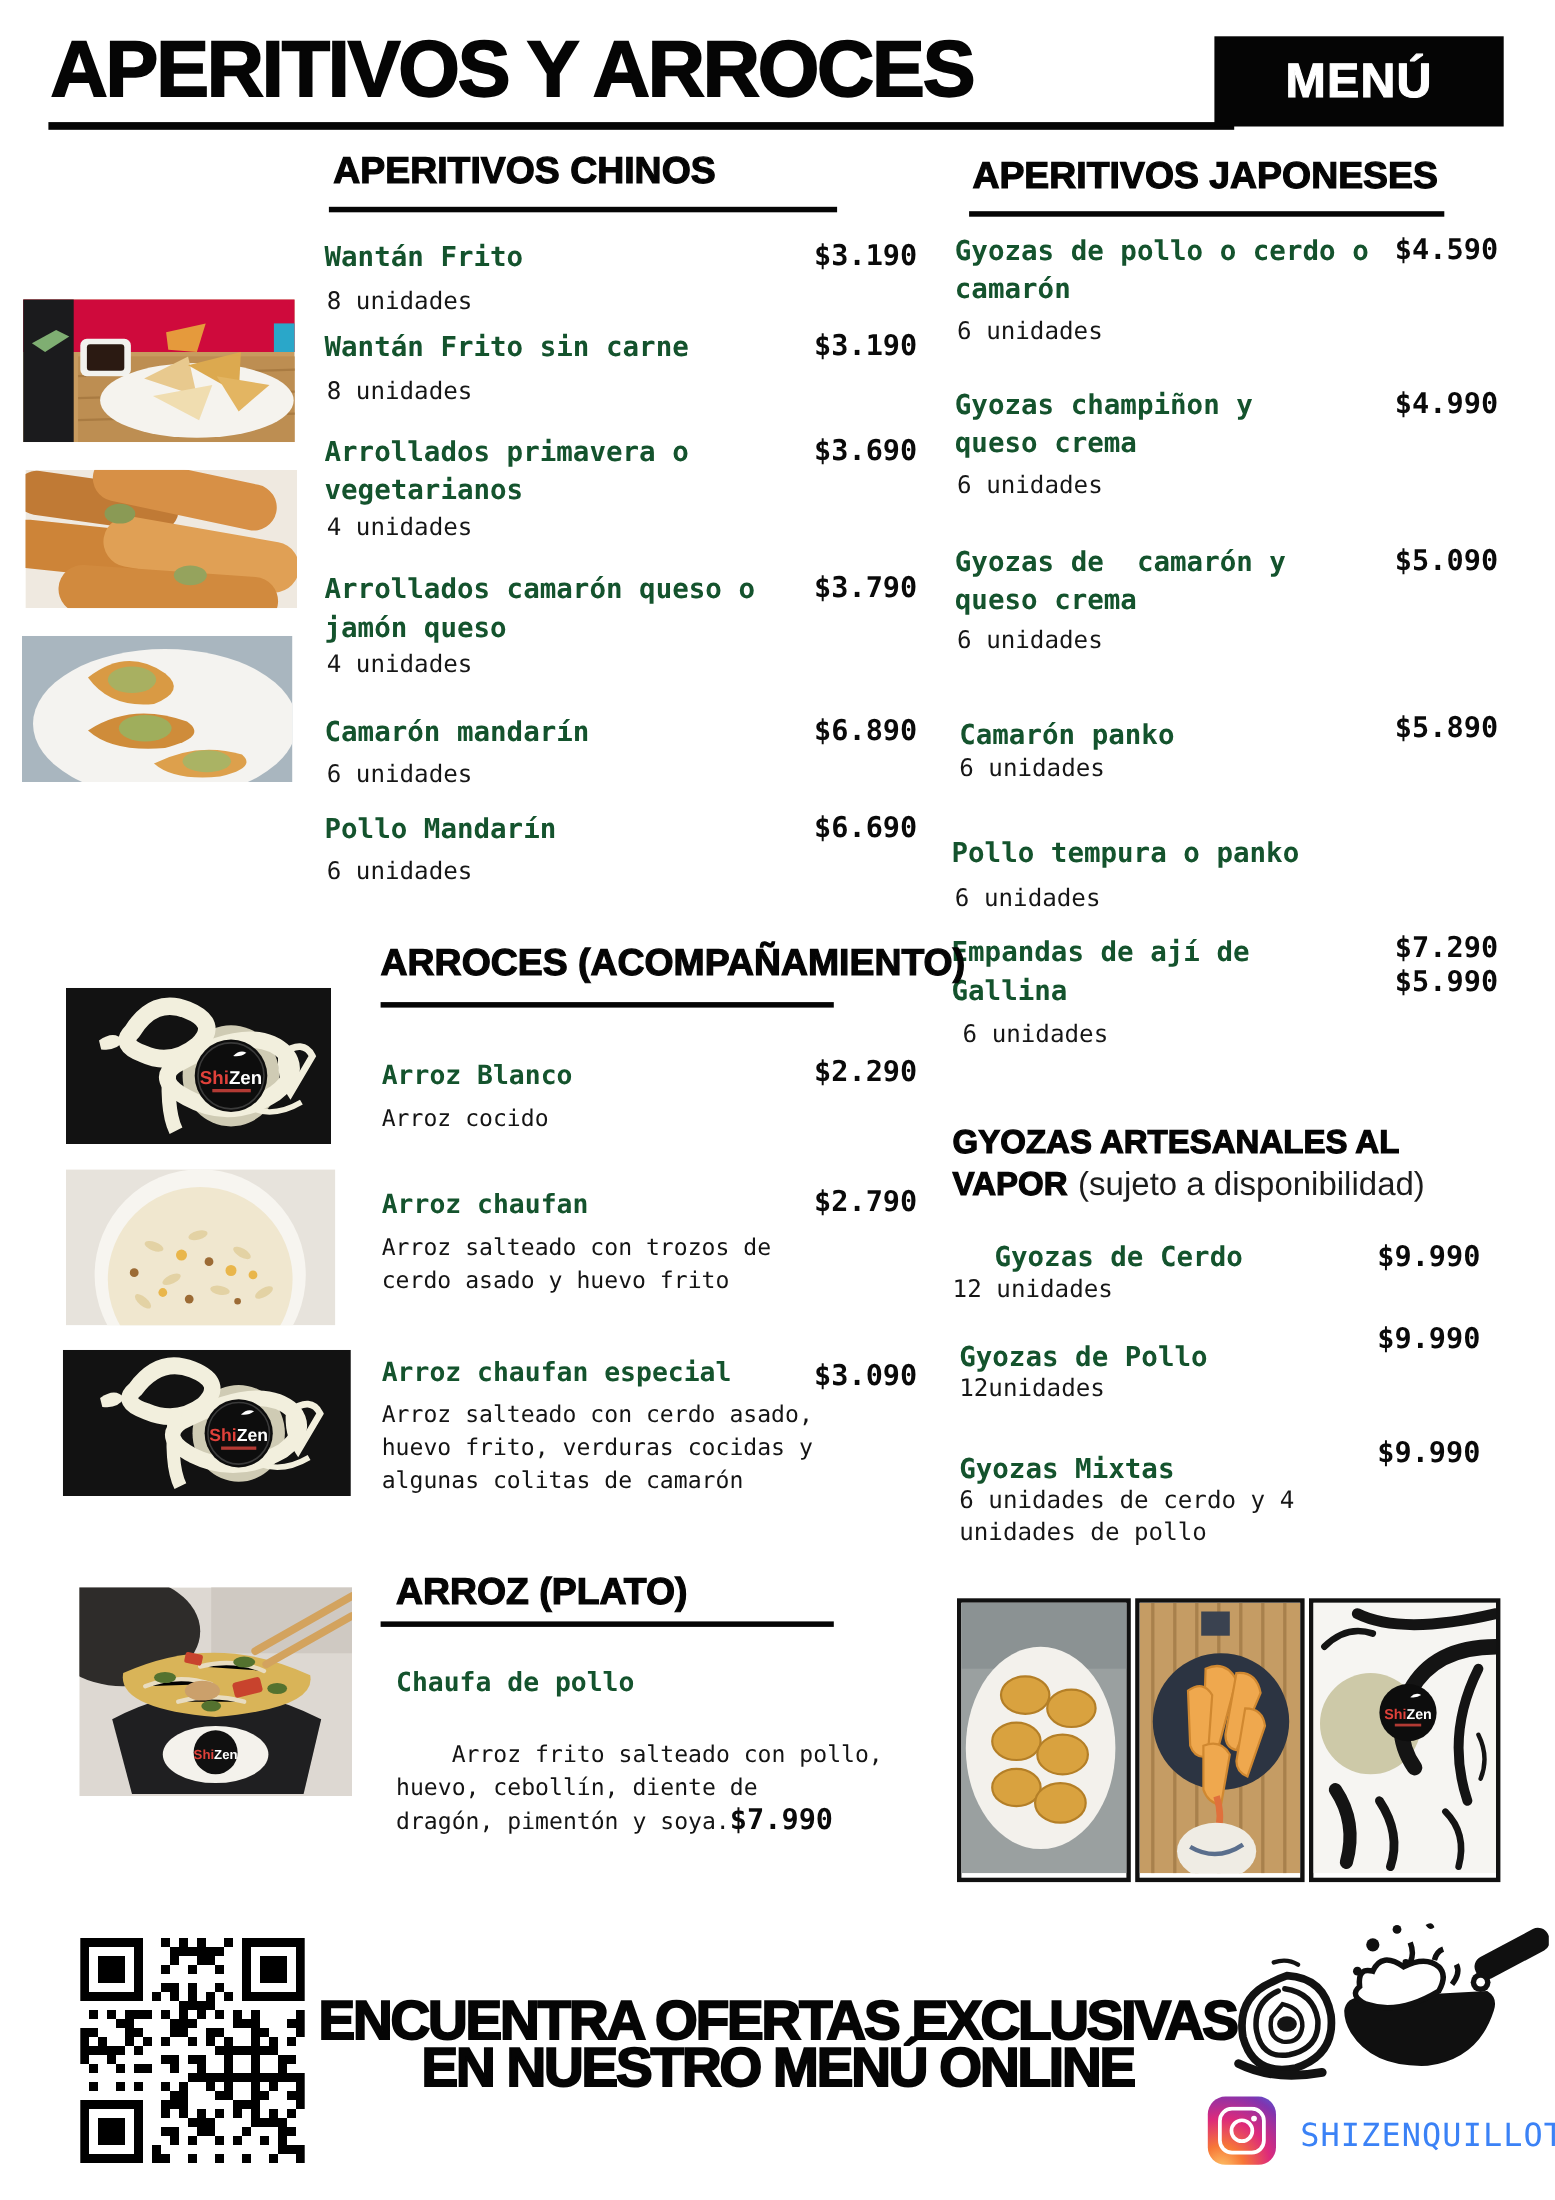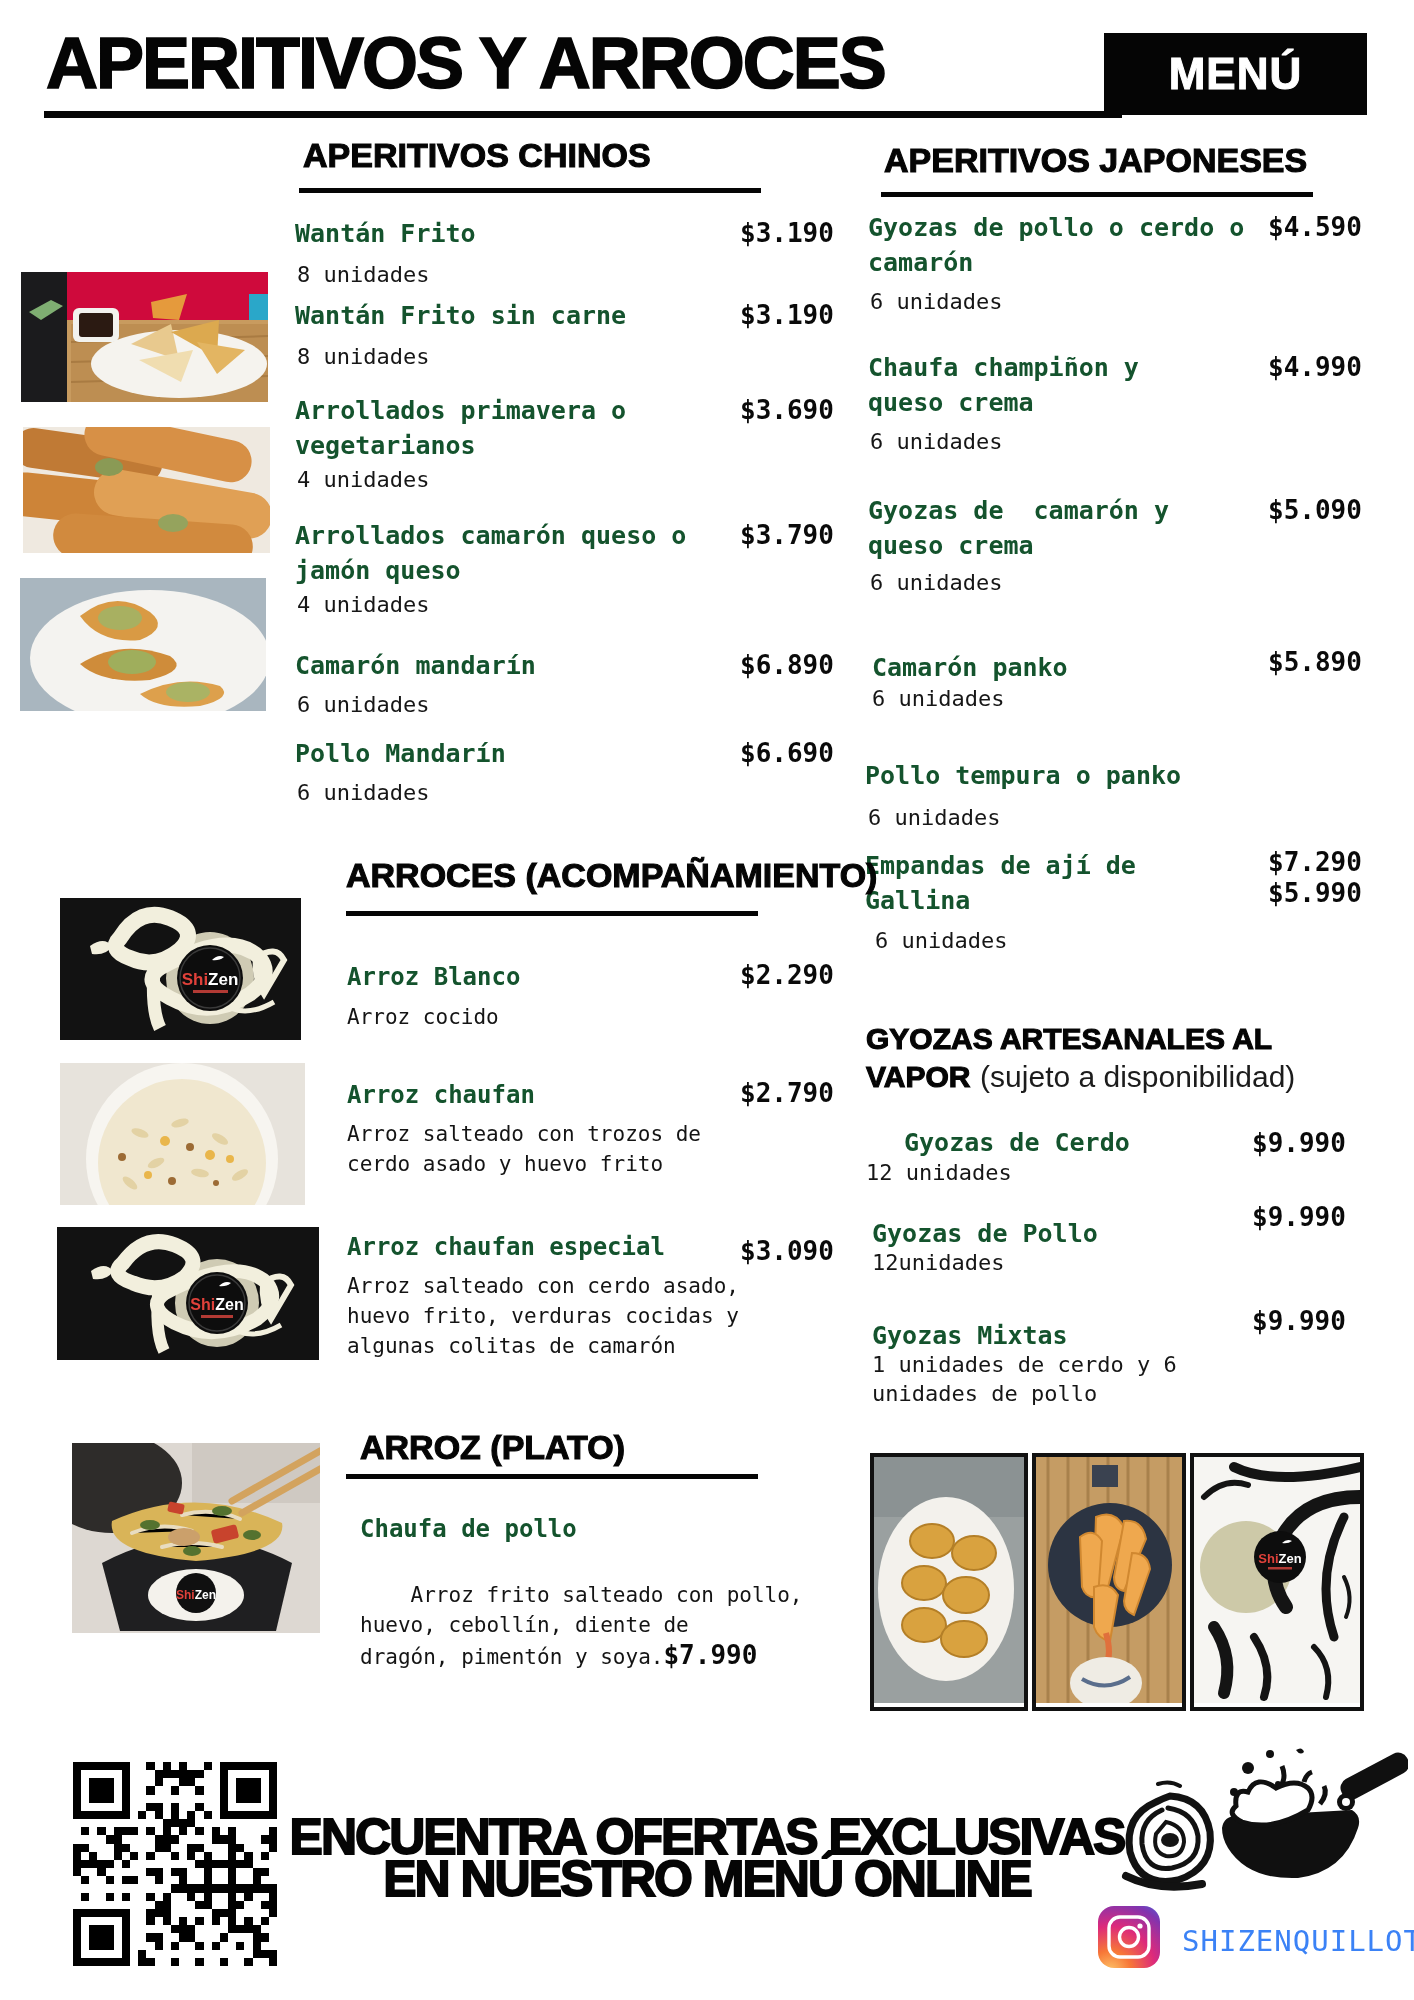--- a/index.html
+++ b/index.html
@@ -73,21 +73,21 @@
   <div class="abs item-detail" style="left:297px;top:778px;">6 unidades</div>
 
   <div class="abs subhead" style="left:884px;top:141px;">APERITIVOS JAPONESES</div>
   <div class="abs rule" style="left:881px;top:192px;width:432px;height:5px;"></div>
 
   <div class="abs item-name" style="left:868px;top:210px;width:398px;">Gyozas de pollo o cerdo o
 camarón</div>
   <div class="abs item-price" style="left:1268px;top:212px;">$4.590</div>
   <div class="abs item-detail" style="left:870px;top:287px;">6 unidades</div>
 
-  <div class="abs item-name" style="left:868px;top:350px;width:398px;">Chaufa champiñon y
+  <div class="abs item-name" style="left:868px;top:350px;width:398px;">Gyozas champiñon y
 queso crema</div>
   <div class="abs item-price" style="left:1268px;top:352px;">$4.990</div>
   <div class="abs item-detail" style="left:870px;top:427px;">6 unidades</div>
 
   <div class="abs item-name" style="left:868px;top:493px;width:398px;">Gyozas de  camarón y
 queso crema</div>
   <div class="abs item-price" style="left:1268px;top:495px;">$5.090</div>
   <div class="abs item-detail" style="left:870px;top:568px;">6 unidades</div>
 
   <div class="abs item-name" style="left:872px;top:650px;width:398px;">Camarón panko</div>
@@ -112,21 +112,21 @@
   <div class="abs item-name" style="left:904px;top:1125px;width:398px;">Gyozas de Cerdo</div>
   <div class="abs item-price" style="left:1252px;top:1128px;">$9.990</div>
   <div class="abs item-detail" style="left:866px;top:1158px;">12 unidades</div>
 
   <div class="abs item-name" style="left:872px;top:1216px;width:398px;">Gyozas de Pollo</div>
   <div class="abs item-price" style="left:1252px;top:1202px;">$9.990</div>
   <div class="abs item-detail" style="left:872px;top:1248px;">12unidades</div>
 
   <div class="abs item-name" style="left:872px;top:1318px;width:398px;">Gyozas Mixtas</div>
   <div class="abs item-price" style="left:1252px;top:1306px;">$9.990</div>
-  <div class="abs item-detail" style="left:872px;top:1350px;">1 unidades de cerdo y 6
+  <div class="abs item-detail" style="left:872px;top:1350px;">6 unidades de cerdo y 4
 unidades de pollo</div>
 
   <div class="abs subhead" style="left:346px;top:856px;">ARROCES (ACOMPAÑAMIENTO)</div>
   <div class="abs rule" style="left:346px;top:911px;width:412px;height:5px;"></div>
 
   <div class="abs item-name" style="left:347px;top:960px;width:390px;font-size:24px;">Arroz Blanco</div>
   <div class="abs item-price" style="left:740px;top:960px;">$2.290</div>
   <div class="abs item-desc" style="left:347px;top:1002px;">Arroz cocido</div>
 
   <div class="abs item-name" style="left:347px;top:1078px;width:390px;font-size:24px;">Arroz chaufan</div>

